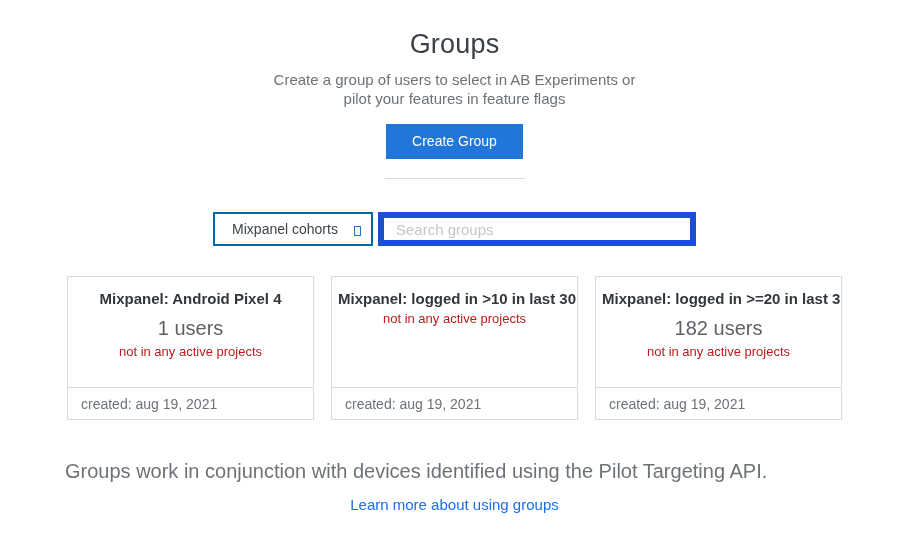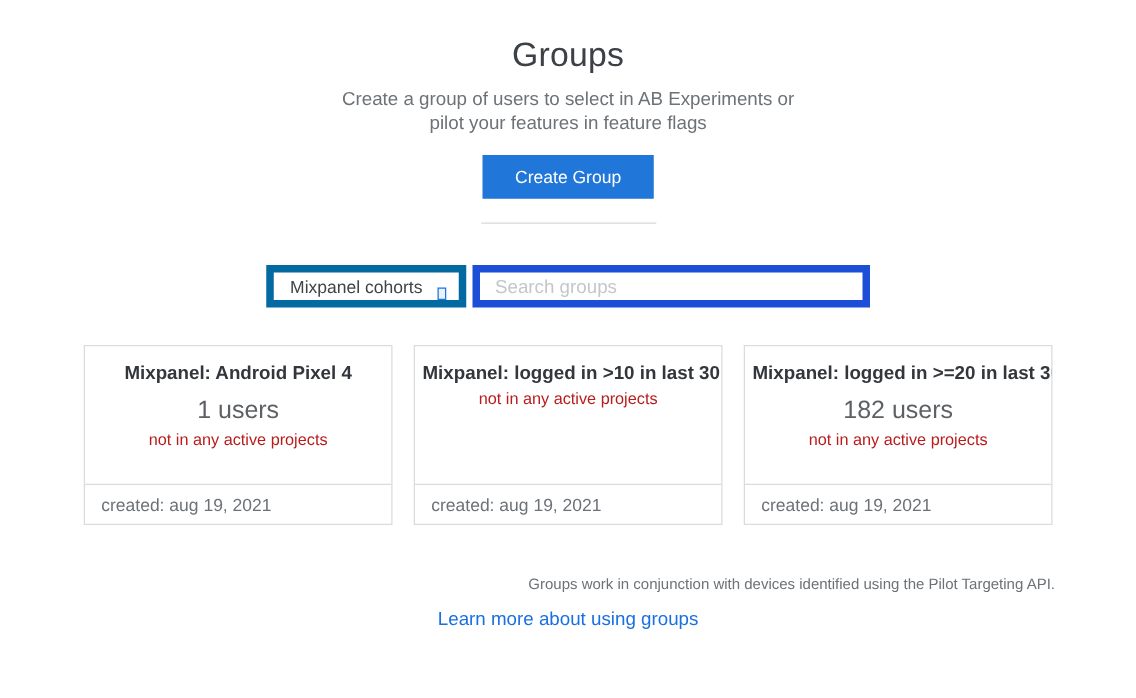--- a/index.html
+++ b/index.html
@@ -51,21 +51,21 @@
     margin-top: 33px;
     display: flex;
     justify-content: center;
     align-items: center;
     gap: 5px;
   }
   .cohort-dropdown {
     position: relative;
     width: 160px;
     height: 34px;
-    border: 6px solid #0369a1;
+    border: 2px solid #0369a1;
     background: #ffffff;
     display: flex;
     align-items: center;
     justify-content: center;
     cursor: pointer;
   }
   .cohort-dropdown-label {
     font-size: 14px;
     color: #3e4449;
     padding-right: 16px;
@@ -129,22 +129,22 @@
     border-top: 1px solid #d9dbde;
     height: 32px;
     padding: 4px 13px;
     display: flex;
     align-items: center;
     font-size: 14px;
     color: #6d7278;
   }
   .footer-info {
     margin-top: 40px;
-    text-align: right;
-    font-size: 12px;
+    text-align: left;
+    font-size: 20px;
     color: #6d7277;
   }
   .footer-link-wrap { margin-top: 13px; text-align: center; }
   .footer-link {
     font-size: 15px;
     color: #1a6fe3;
     text-decoration: none;
     cursor: pointer;
   }
 </style>

